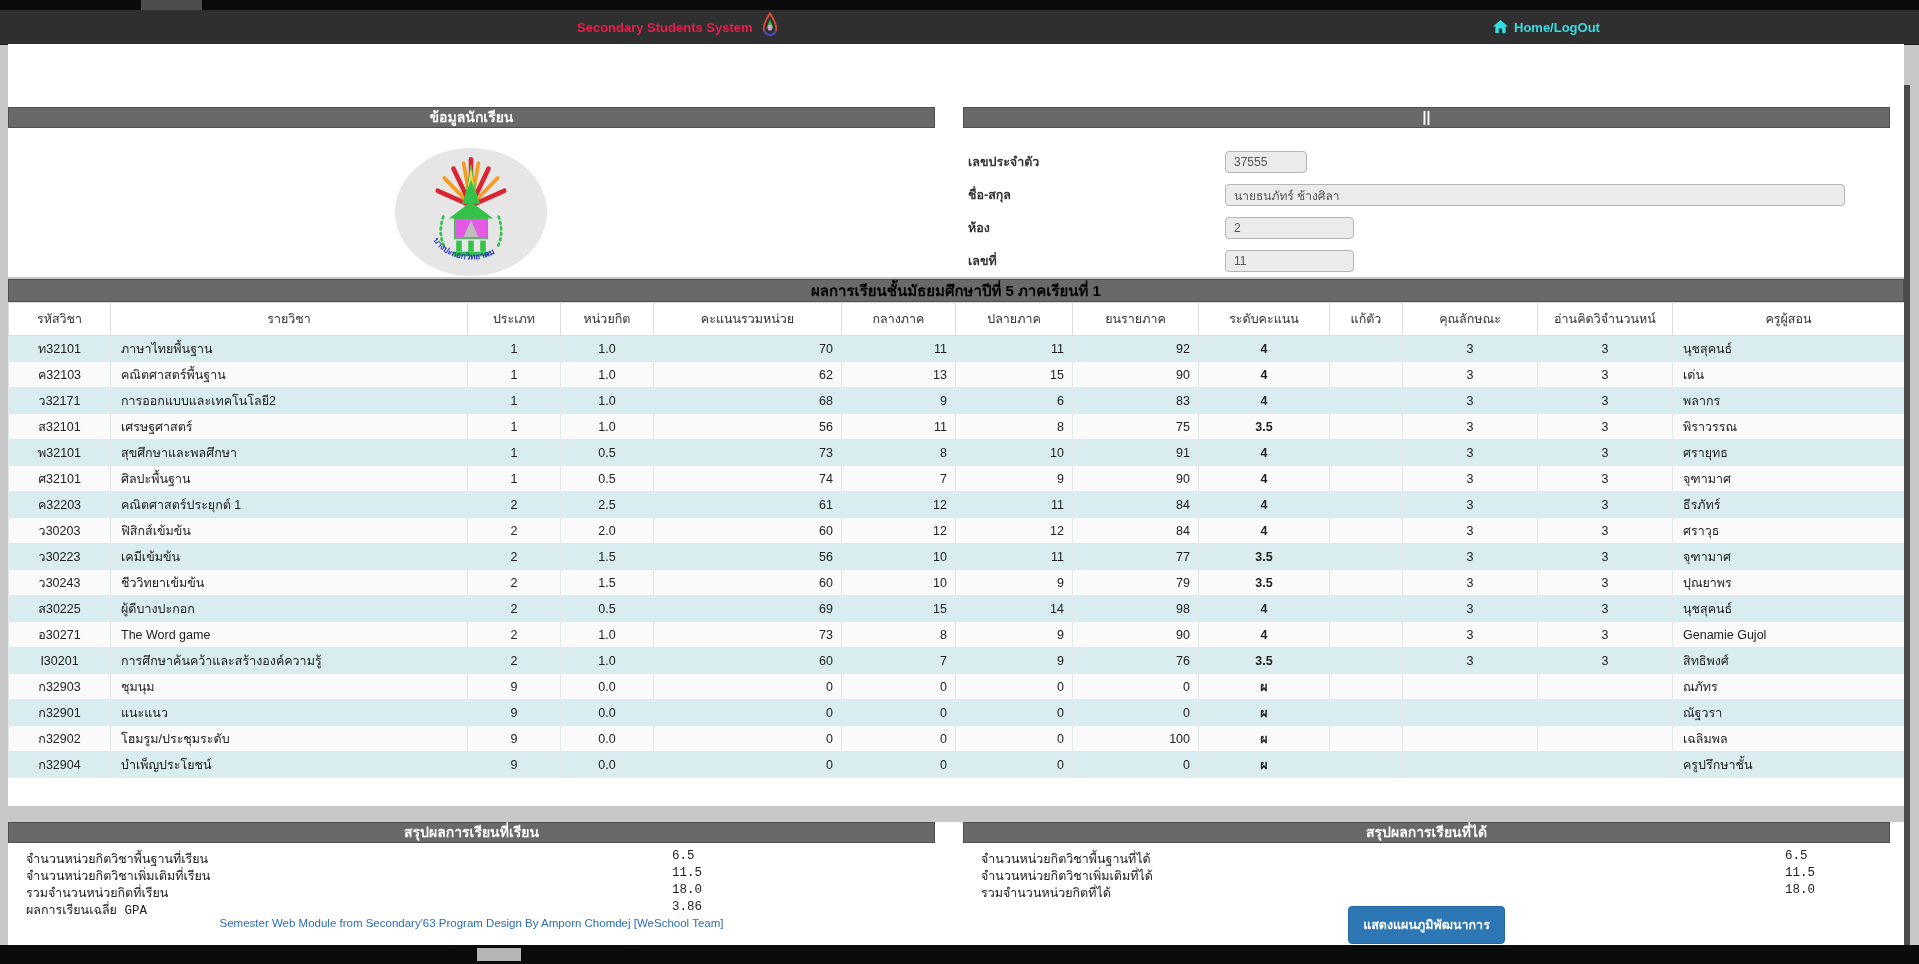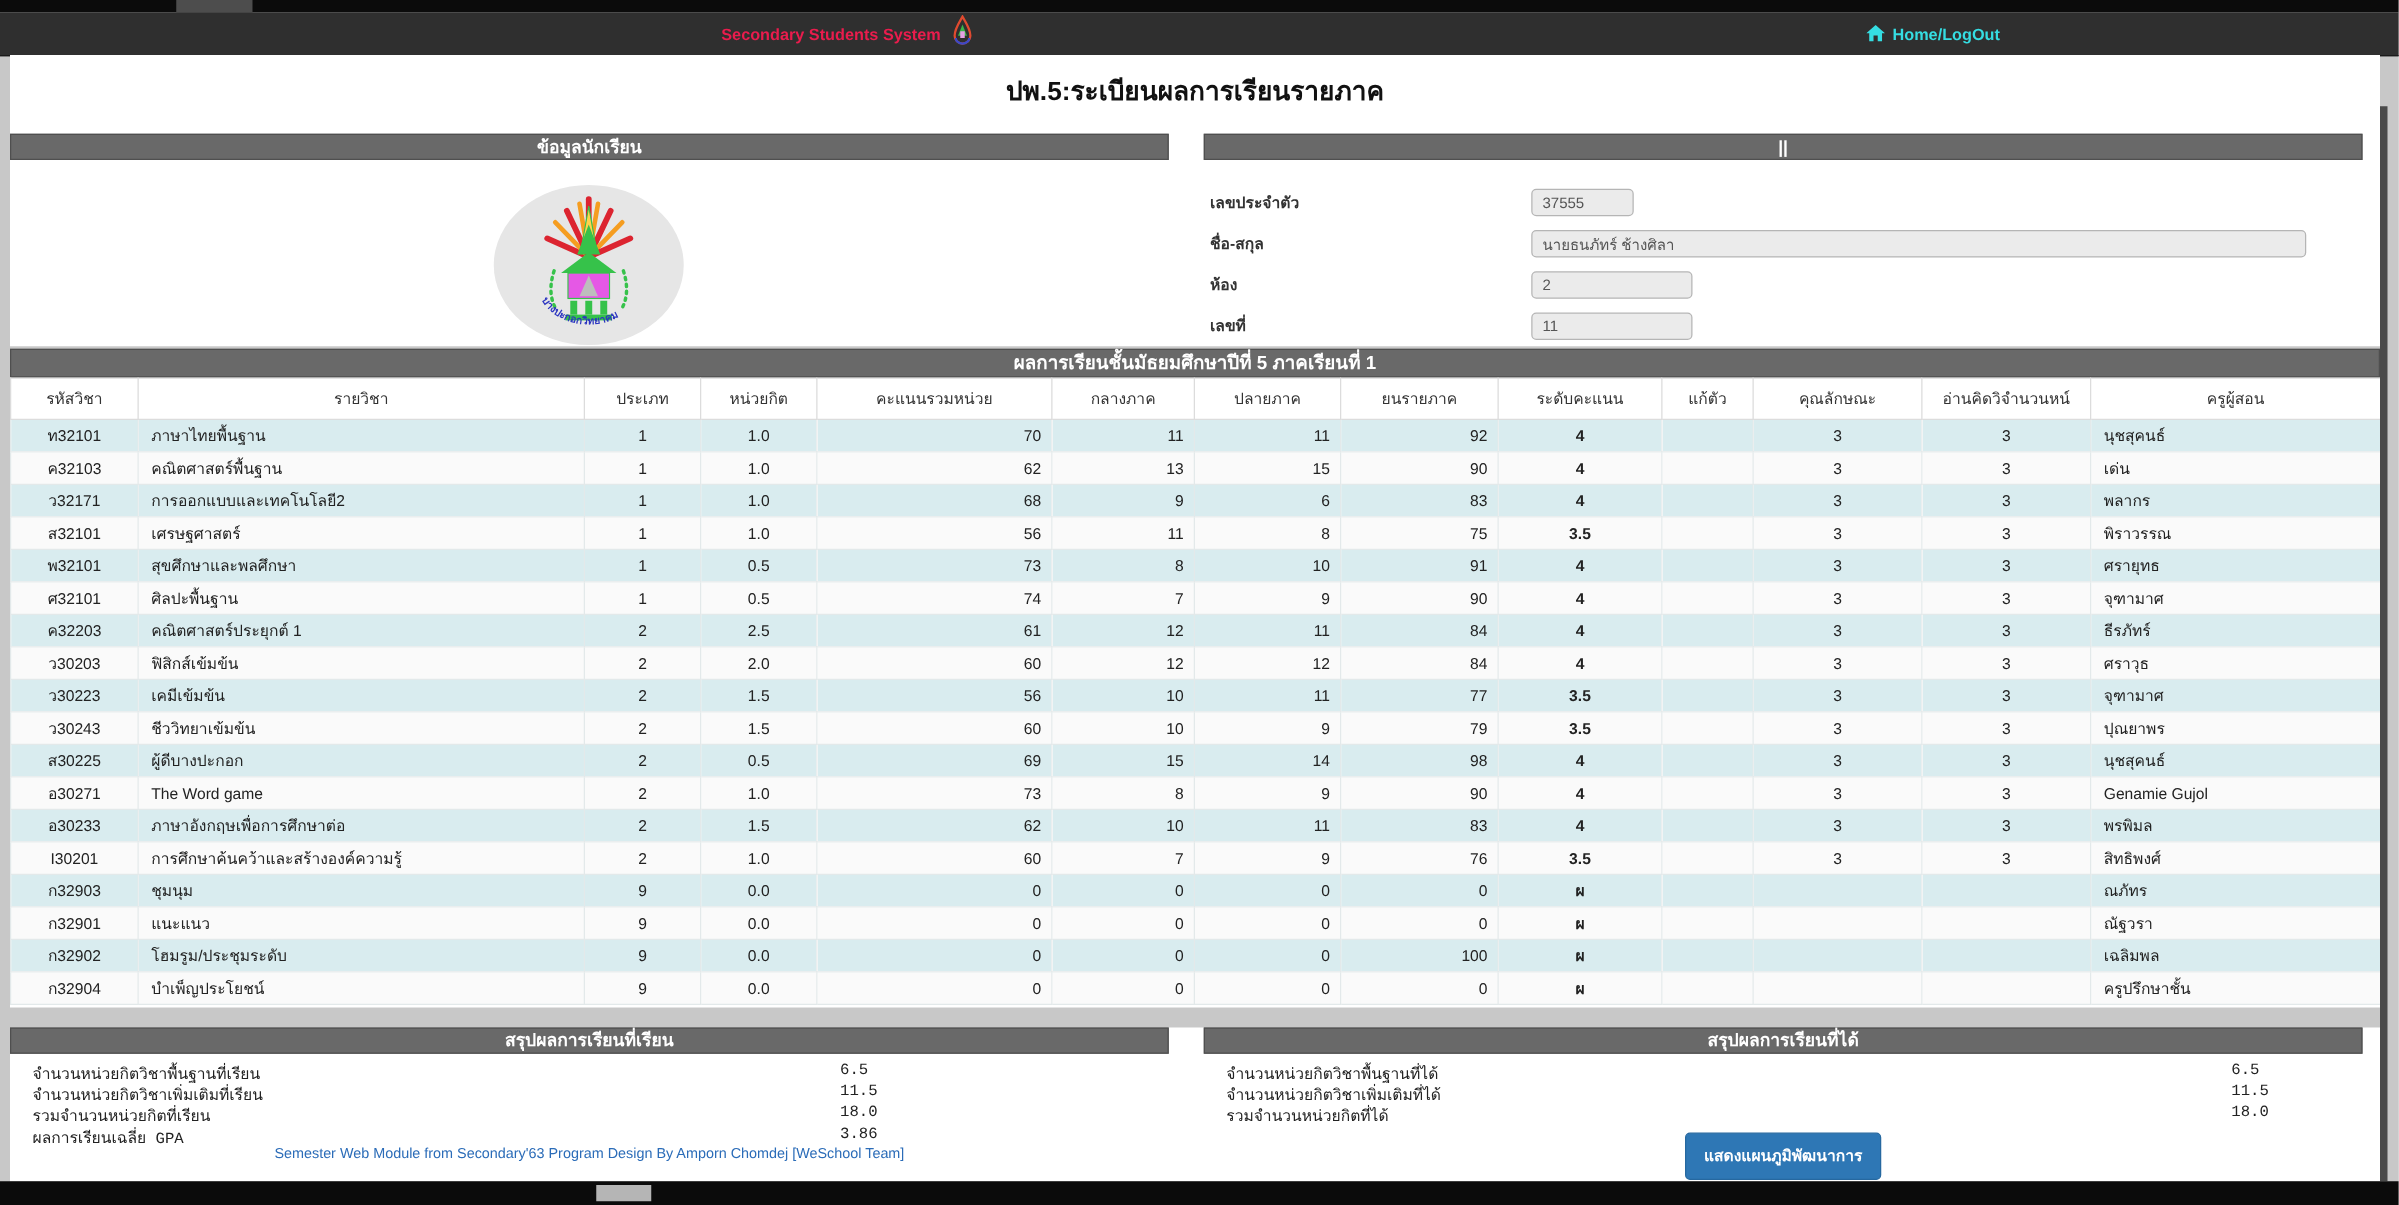--- a/index.html
+++ b/index.html
@@ -31,21 +31,21 @@
   .panel.right{left:955px;}
   .panel-header{height:19px;line-height:19px;background:#696969;border:1px solid #4f4f4f;color:#fff;
     font-weight:bold;font-size:14px;text-align:center;}
   .logo-ellipse{position:absolute;left:387px;top:41px;width:152px;height:128px;background:#e6e6e6;
     border-radius:50%;display:flex;align-items:center;justify-content:center;}
   .field-row{position:absolute;left:0;height:22px;display:flex;align-items:center;}
   .field-row label{position:absolute;left:5px;width:250px;font-size:12.5px;color:#333;font-weight:bold;}
   .field-row input{position:absolute;left:262px;height:20px;background:#ebebeb;border:1px solid #b5b5b5;
     border-radius:4px;color:#555;font-size:12px;padding:0 8px;font-family:inherit;}
   
-  .grades-header{height:21px;line-height:21px;background:#696969;border:1px solid #4f4f4f;color:#ffffff;
+  .grades-header{height:21px;line-height:21px;background:#696969;border:1px solid #4f4f4f;color:#000000;
     font-weight:bold;font-size:15px;text-align:center;}
   table.grades{width:1896px;border-collapse:collapse;table-layout:fixed;font-size:12.5px;color:#222;}
   table.grades th{height:30px;background:#ffffff;font-weight:normal;color:#333;text-align:center;
     border:1px solid #dcdcdc;font-size:12.5px;}
   table.grades td{height:23px;border:1px solid #e3e9ea;border-top:none;white-space:nowrap;overflow:hidden;}
   table.grades tbody tr:nth-child(odd) td{background:#d9ecef;}
   table.grades tbody tr:nth-child(even) td{background:#fafafa;}
   table.grades td.bold{font-weight:bold;}
   
   .sum-rows{position:absolute;left:12px;top:27px;width:100%;font-family:Liberation Mono, monospace;}
@@ -84,21 +84,20 @@
   </div>
   <div class="homelink">
     <svg width="15" height="14" viewBox="0 0 16 15">
       <path d="M8 0 L16 7 L13.5 7 L13.5 14 L9.8 14 L9.8 9 L6.2 9 L6.2 14 L2.5 14 L2.5 7 L0 7 Z" fill="#35dde2"></path>
     </svg>
     <span>Home/LogOut</span>
   </div>
 </div>
 
 <div class="band1">
-  <h1 class="page-title">ปพ.5:ระเบียนผลการเรียนรายภาค</h1>
 
   <div class="panel left">
     <div class="panel-header">ข้อมูลนักเรียน</div>
     <div class="logo-ellipse">
       <svg width="120" height="120" viewBox="0 0 120 130">
         <g stroke-linecap="round">
           <line x1="60" y1="58" x2="24" y2="42" stroke="#dc2430" stroke-width="5"></line>
           <line x1="60" y1="58" x2="31" y2="28" stroke="#f59d20" stroke-width="4"></line>
           <line x1="60" y1="58" x2="41" y2="18" stroke="#dc2430" stroke-width="5"></line>
           <line x1="60" y1="58" x2="52" y2="12" stroke="#f59d20" stroke-width="4"></line>
@@ -360,35 +359,20 @@
           <td style="text-align: right; padding-right: 8px;">8</td>
           <td style="text-align: right; padding-right: 8px;">9</td>
           <td style="text-align: right; padding-right: 8px;">90</td>
           <td class="bold" style="text-align: center;">4</td>
           <td style="text-align: center;"></td>
           <td style="text-align: center;">3</td>
           <td style="text-align: center;">3</td>
           <td style="text-align: left; padding-left: 10px;">Genamie Gujol</td>
         </tr>
         <tr>
-          <td style="text-align: center;">อ30233</td>
-          <td style="text-align: left; padding-left: 10px;">ภาษาอังกฤษเพื่อการศึกษาต่อ</td>
-          <td style="text-align: center;">2</td>
-          <td style="text-align: center;">1.5</td>
-          <td style="text-align: right; padding-right: 8px;">62</td>
-          <td style="text-align: right; padding-right: 8px;">10</td>
-          <td style="text-align: right; padding-right: 8px;">11</td>
-          <td style="text-align: right; padding-right: 8px;">83</td>
-          <td class="bold" style="text-align: center;">4</td>
-          <td style="text-align: center;"></td>
-          <td style="text-align: center;">3</td>
-          <td style="text-align: center;">3</td>
-          <td style="text-align: left; padding-left: 10px;">พรพิมล</td>
-        </tr>
-        <tr>
           <td style="text-align: center;">I30201</td>
           <td style="text-align: left; padding-left: 10px;">การศึกษาค้นคว้าและสร้างองค์ความรู้</td>
           <td style="text-align: center;">2</td>
           <td style="text-align: center;">1.0</td>
           <td style="text-align: right; padding-right: 8px;">60</td>
           <td style="text-align: right; padding-right: 8px;">7</td>
           <td style="text-align: right; padding-right: 8px;">9</td>
           <td style="text-align: right; padding-right: 8px;">76</td>
           <td class="bold" style="text-align: center;">3.5</td>
           <td style="text-align: center;"></td>

